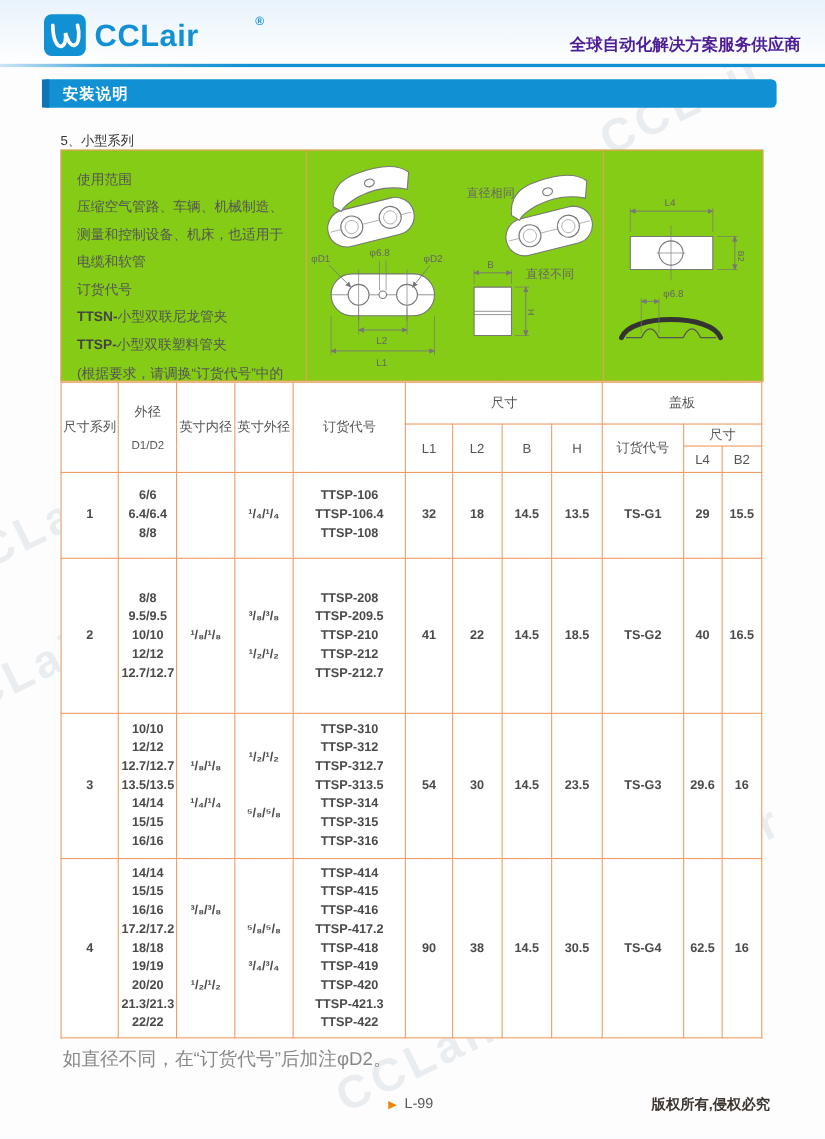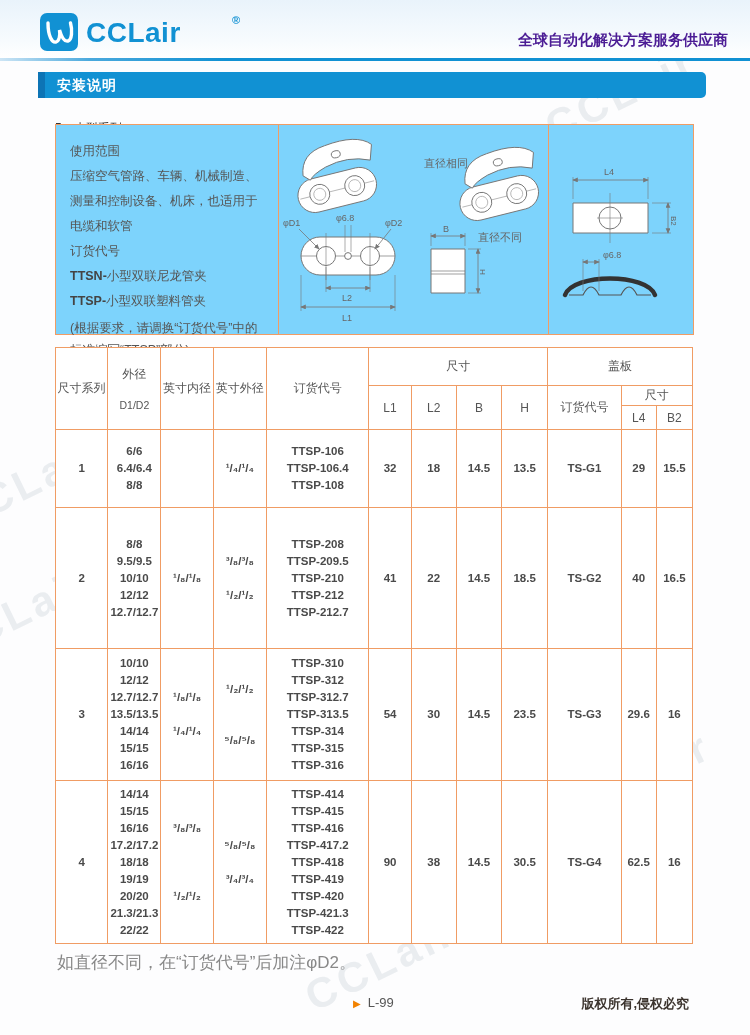--- a/index.html
+++ b/index.html
@@ -18,21 +18,21 @@
   .tagline{position:absolute;right:22px;top:31px;font-size:15px;font-weight:bold;color:#4c1d95;}
 
   
   .section-bar{position:absolute;left:38px;top:72px;width:668px;height:26px;background:#1191d3;
     border-left:7px solid #0d74b5;border-radius:0 5px 5px 0;box-sizing:border-box;}
   .section-bar span{display:inline-block;margin:5px 0 0 12px;color:#ffffff;font-size:14px;font-weight:bold;letter-spacing:1px;}
 
   .page-title{position:absolute;left:55px;top:120px;font-size:12px;color:#333;}
 
   
-  .info-box{position:absolute;left:55px;top:124px;width:637px;height:209px;border:1px solid #f09c64;background:#7dd3fc;}
+  .info-box{position:absolute;left:55px;top:136px;width:637px;height:209px;border:1px solid #f09c64;background:#84cc16;}
   .vdiv{position:absolute;top:0;bottom:0;width:1px;background:#f09c64;}
   .panel-text{position:absolute;left:0;top:0;width:222px;height:100%;box-sizing:border-box;padding:14px 12px 0 14px;
     font-size:12.5px;color:#555;line-height:25px;}
   .panel-text .code-ln b{color:#444;}
   .panel-text .note{line-height:22px;display:block;margin-top:3px;}
   .dwg{position:absolute;top:0;height:206px;}
   .dwg text{fill:#666;font-family:"Liberation Sans","DejaVu Sans",sans-serif;}
   .dwg line,.dwg path,.dwg rect,.dwg circle,.dwg ellipse{vector-effect:non-scaling-stroke;}
 
   
@@ -43,21 +43,21 @@
   table.spec th{font-size:12px;color:#555;}
   table.spec td{white-space:pre-line;line-height:17px;font-weight:bold;}
   .sub{display:block;font-size:10.5px;color:#555;margin-top:16px;}
   tr.hr1{height:38px;} tr.hr2{height:20px;} tr.hr3{height:24px;}
   tr.r1{height:78px;} tr.r2{height:141px;} tr.r3{height:132px;} tr.r4{height:163px;}
 
   .footnote{position:absolute;left:57px;top:951px;font-size:17px;color:#888;}
 
   .page-num{position:absolute;left:353px;top:995px;font-size:13px;color:#555;}
   .page-num .tri{color:#f28200;font-size:10px;margin-right:7px;}
-  .copyright{position:absolute;right:61px;top:995px;font-size:13px;font-weight:bold;color:#3c342e;}
+  .copyright{position:absolute;right:50px;top:995px;font-size:13px;font-weight:bold;color:#3c342e;}
 
   
   .wm{position:absolute;font-size:42px;font-weight:bold;color:rgba(150,165,180,0.18);
     transform:rotate(-26deg);letter-spacing:4px;pointer-events:none;white-space:nowrap;}
 </style>
 </head>
 <body>
 
 <div id="page">
 

